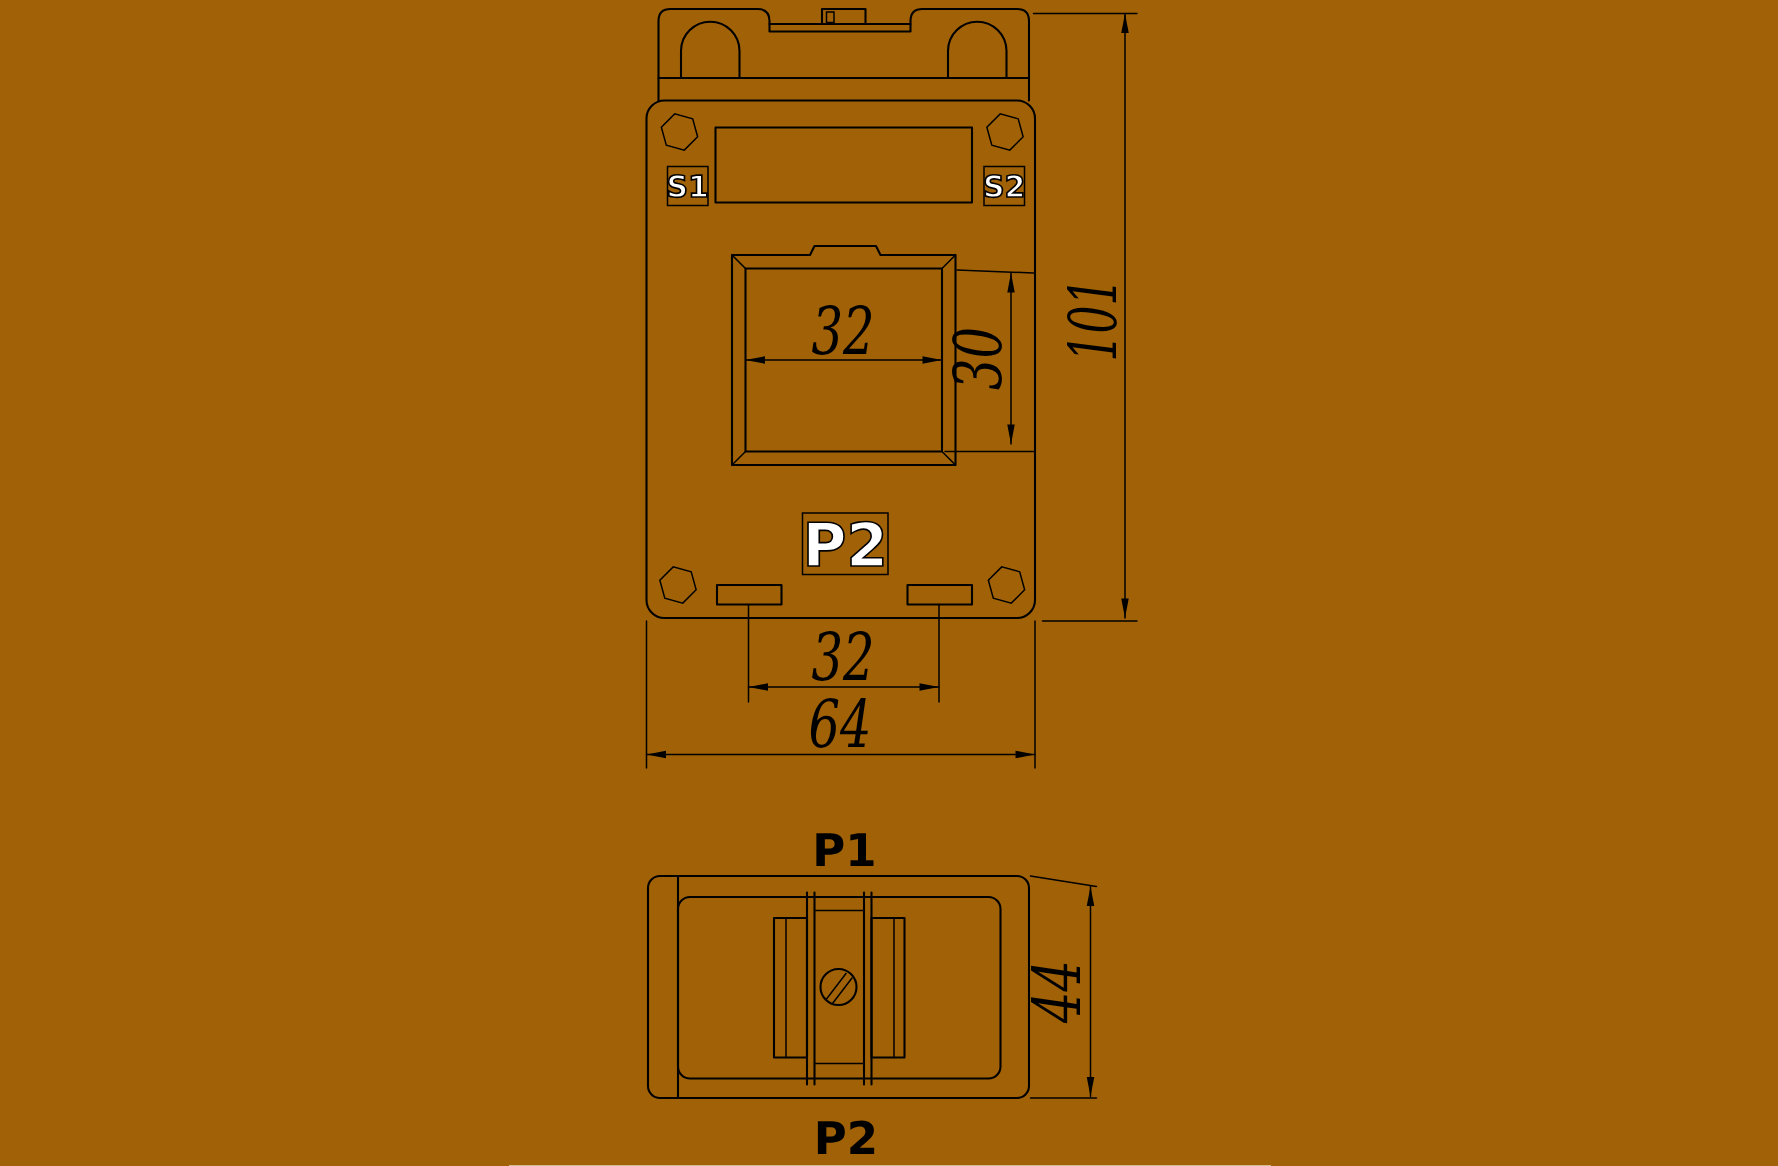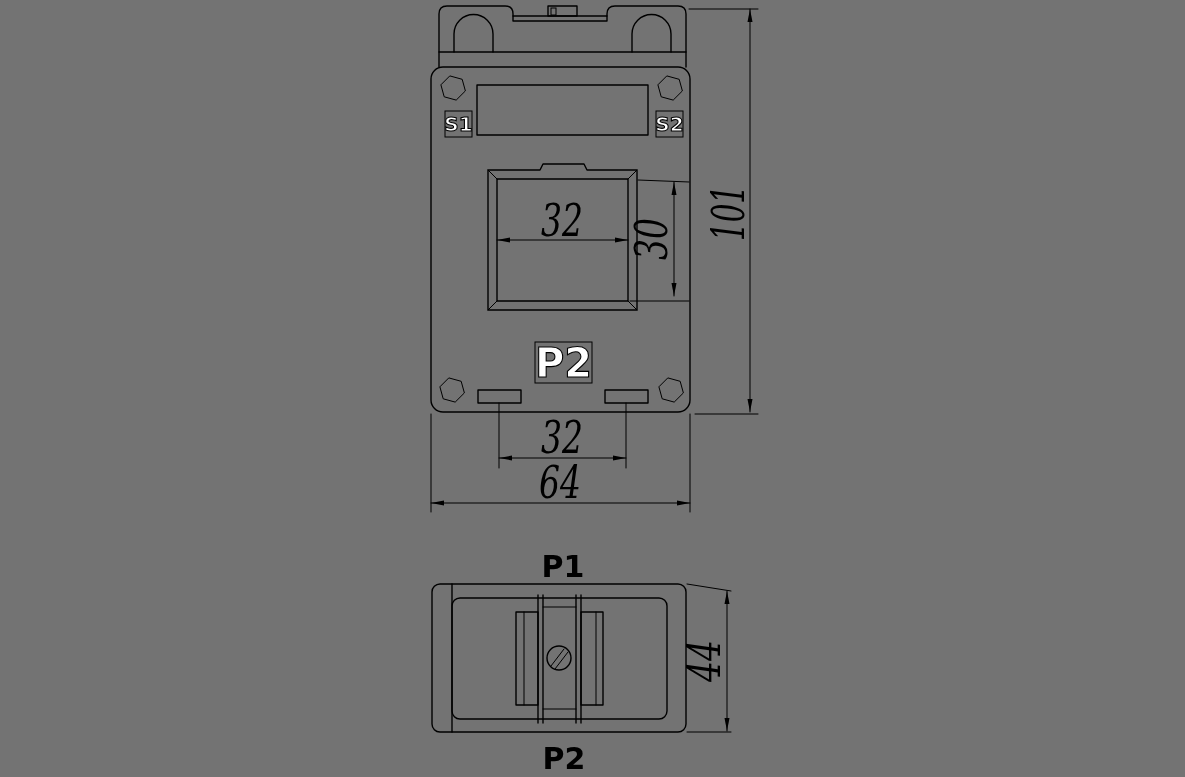--- a/index.html
+++ b/index.html
@@ -1,16 +1,16 @@
 <!DOCTYPE html>
 <html><head>
 <meta charset="utf-8">
 <style>
   html,body{margin:0;padding:0;background:#fff;}
-  .canvas{position:relative;width:1185px;height:777px;background:#737373;overflow:hidden;
+  .canvas{position:relative;width:1185px;height:777px;background:#a16207;overflow:hidden;
           font-family:"DejaVu Sans",sans-serif;}
   svg{position:absolute;left:0;top:0;}
   .ln   {fill:none;stroke:#000;stroke-width:1.4;stroke-linejoin:round;stroke-linecap:round;}
   .thin {fill:none;stroke:#000;stroke-width:1;stroke-linecap:round;}
   .arr  {fill:#000;stroke:none;}
   .dimtxt{font-family:"DejaVu Serif",serif;font-style:italic;font-size:44px;fill:#000;
           text-anchor:middle;}
   .outtxt{font-family:"DejaVu Sans",sans-serif;font-weight:bold;fill:#fff;stroke:#000;
           stroke-width:1.1;text-anchor:middle;}
   .soltxt{font-family:"DejaVu Sans",sans-serif;font-weight:bold;font-size:30px;fill:#000;

